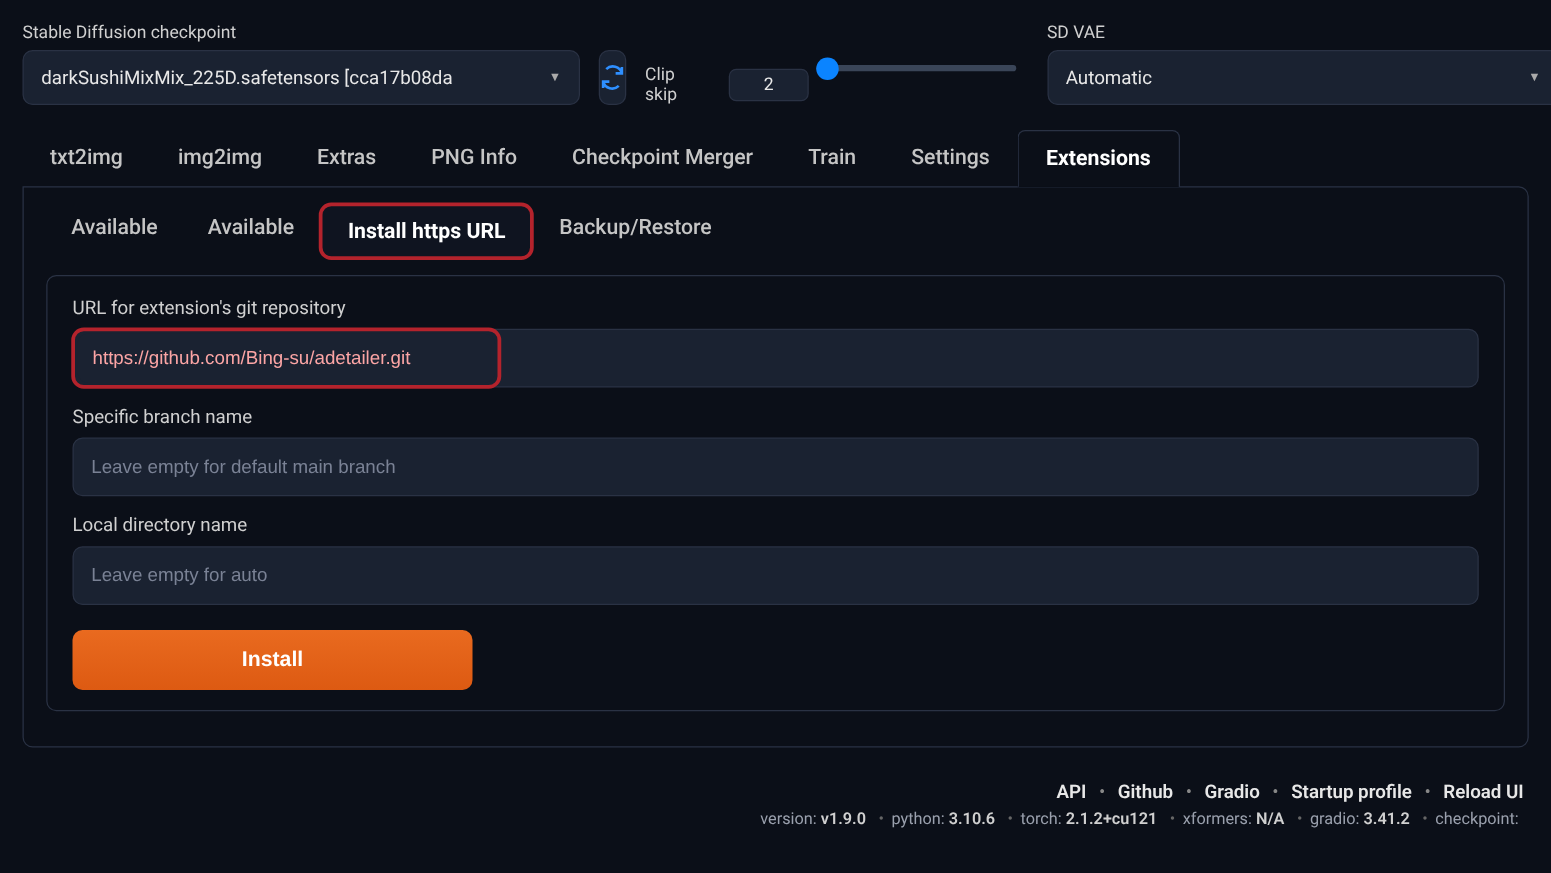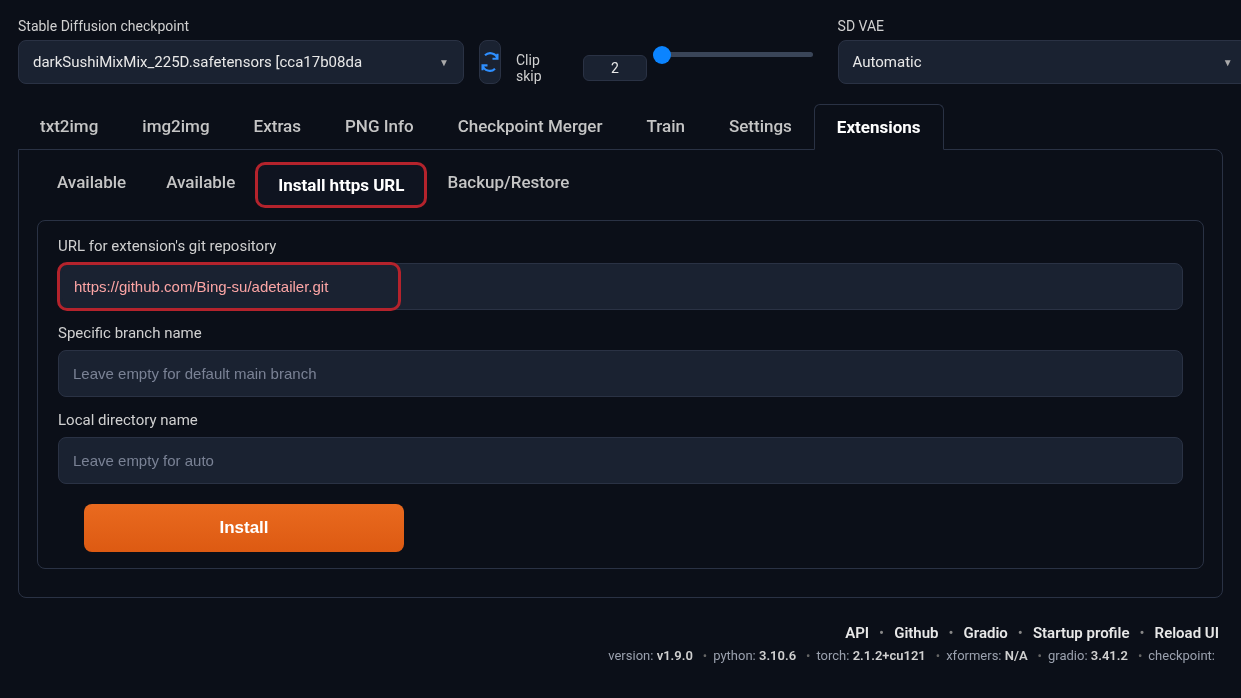--- a/index.html
+++ b/index.html
@@ -167,21 +167,20 @@
   background: linear-gradient(180deg, #e96a1f 0%, #dd5a12 100%);
   border: none;
   border-radius: 8px;
   color: #fff;
   font-size: 17px;
   font-weight: 600;
   width: 320px;
   padding: 14px;
   cursor: pointer;
   margin-top: 6px;
-  margin-left: 26px;
 }
 .footer {
   margin-top: 26px;
   text-align: right;
   padding-right: 4px;
 }
 .footer-links {
   font-size: 15px;
   color: #e8e8e8;
   font-weight: 600;

